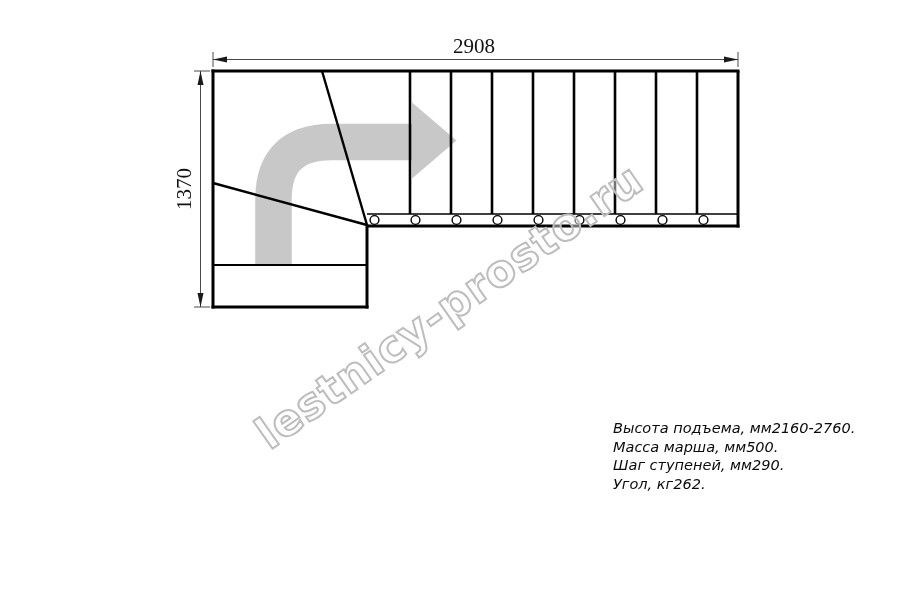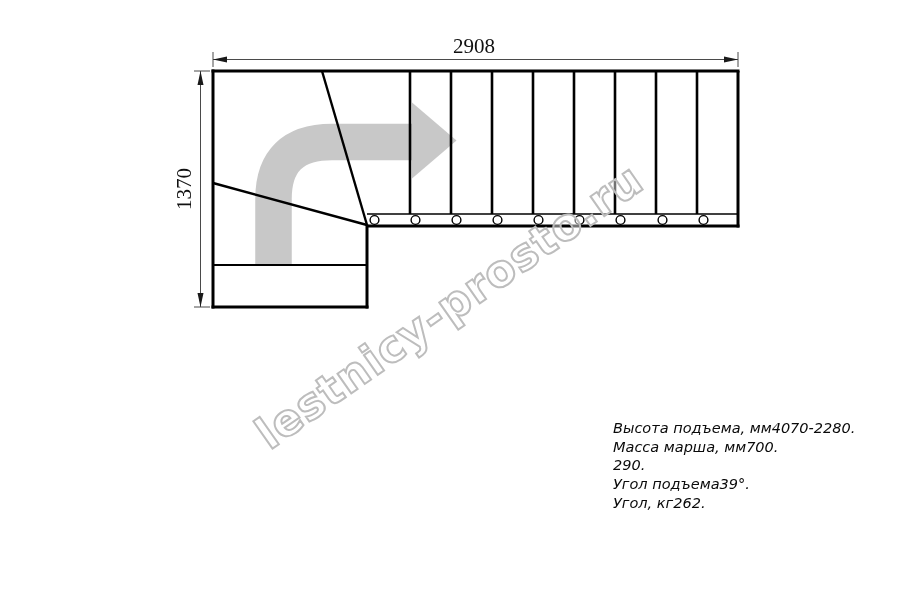--- a/index.html
+++ b/index.html
@@ -151,32 +151,29 @@
   </svg>
 
   <div class="dim-label top">2908</div>
   <div class="dim-label left">1370</div>
 
   <div class="watermark">lestnicy-prosto.ru</div>
 
   <div class="specs">
     <div class="spec-row">
       <span class="label">Высота подъема, мм</span>
-      <span class="value">4070-2280.</span>
+      <span class="value">2160-2760.</span>
     </div>
     <div class="spec-row">
       <span class="label">Масса марша, мм</span>
-      <span class="value">700.</span>
+      <span class="value">500.</span>
     </div>
     <div class="spec-row">
+      <span class="label">Шаг ступеней, мм</span>
       <span class="value">290.</span>
-    </div>
-    <div class="spec-row">
-      <span class="label">Угол подъема</span>
-      <span class="value">39°.</span>
     </div>
     <div class="spec-row">
       <span class="label">Угол, кг</span>
       <span class="value">262.</span>
     </div>
   </div>
 
 </div>
 
 </body></html>

